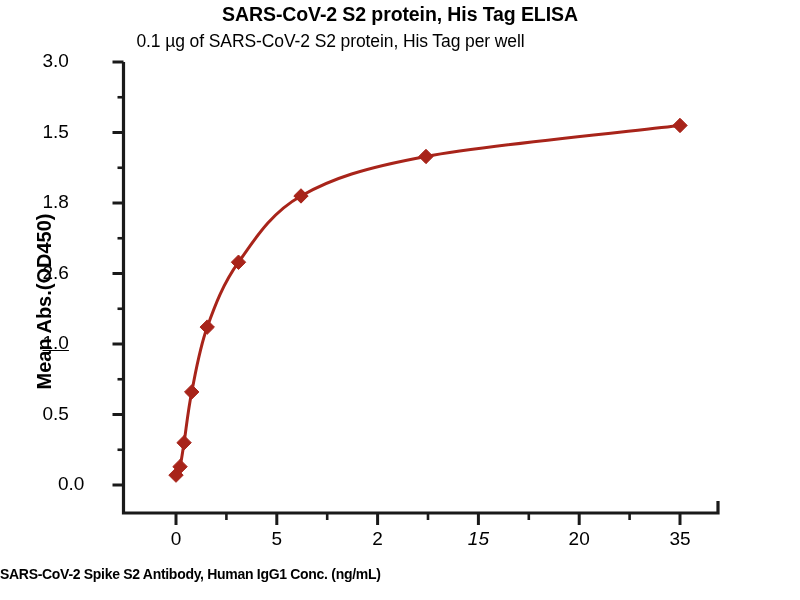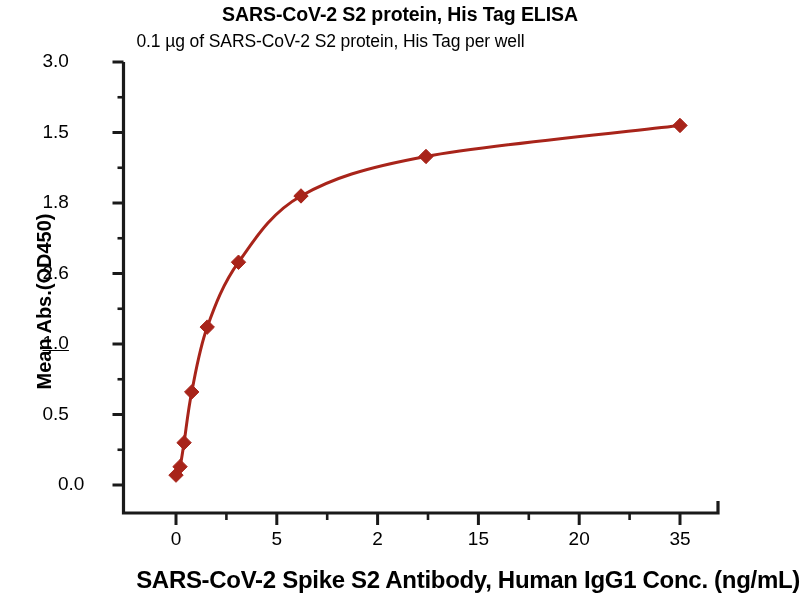--- a/index.html
+++ b/index.html
@@ -50,22 +50,22 @@
     font-weight: bold;
     transform: rotate(-90deg);
     transform-origin: center center;
     white-space: nowrap;
   }
   #xlabel {
     position: absolute;
     left: 0;
     top: 566px;
     width: 800px;
-    text-align: right;
-    font-size: 24px;
+    text-align: left;
+    font-size: 14px;
     font-weight: bold;
     letter-spacing: -0.3px;
   }
   #plot-svg {
     position: absolute;
     left: 0;
     top: 0;
   }
   .tick-label-y {
     position: absolute;
@@ -144,18 +144,18 @@
       <div class="tick-label-y" style="left: 42.5px; top: 332px; text-decoration: underline;">1.0</div>
       <div class="tick-label-y" style="left: 42.5px; top: 261.5px;">2.6</div>
       <div class="tick-label-y" style="left: 42.5px; top: 191px;">1.8</div>
       <div class="tick-label-y" style="left: 42.5px; top: 120.5px;">1.5</div>
       <div class="tick-label-y" style="left: 42.5px; top: 50px;">3.0</div>
     </div>
   <div id="xtick-labels">
       <div class="tick-label-x" style="left: 146px; top: 528px;">0</div>
       <div class="tick-label-x" style="left: 246.8px; top: 528px;">5</div>
       <div class="tick-label-x" style="left: 347.6px; top: 528px;">2</div>
-      <div class="tick-label-x" style="left: 448.4px; top: 528px;">15</div>
+      <div class="tick-label-x" style="left: 448.4px; top: 528px; font-style: italic;">15</div>
       <div class="tick-label-x" style="left: 549.2px; top: 528px;">20</div>
       <div class="tick-label-x" style="left: 650px; top: 528px;">35</div>
     </div>
 
 </div>
 
 </body></html>

